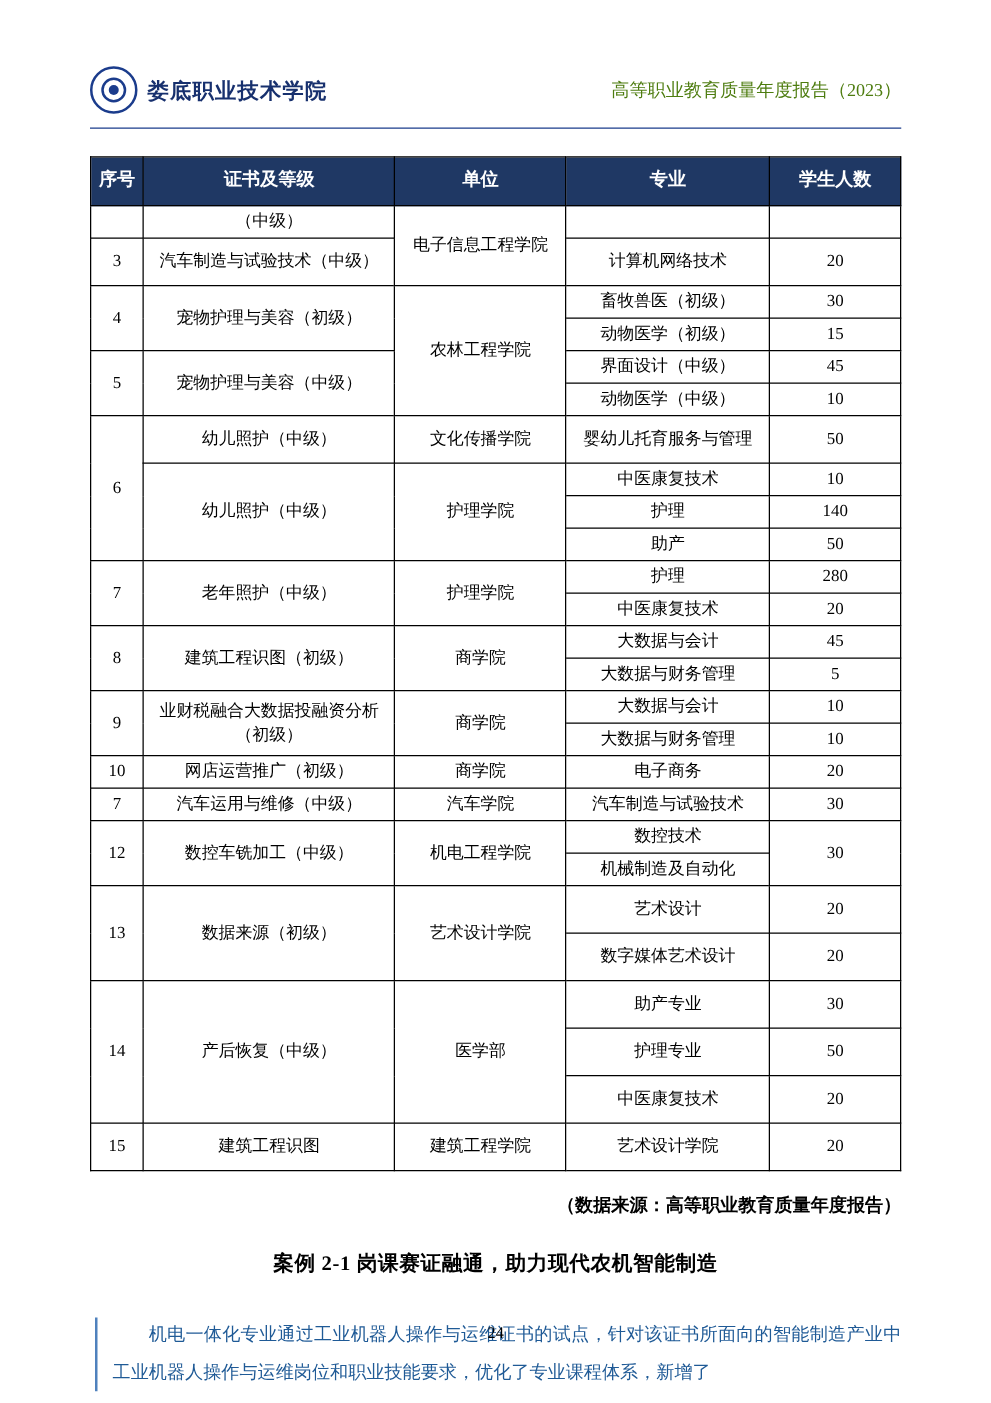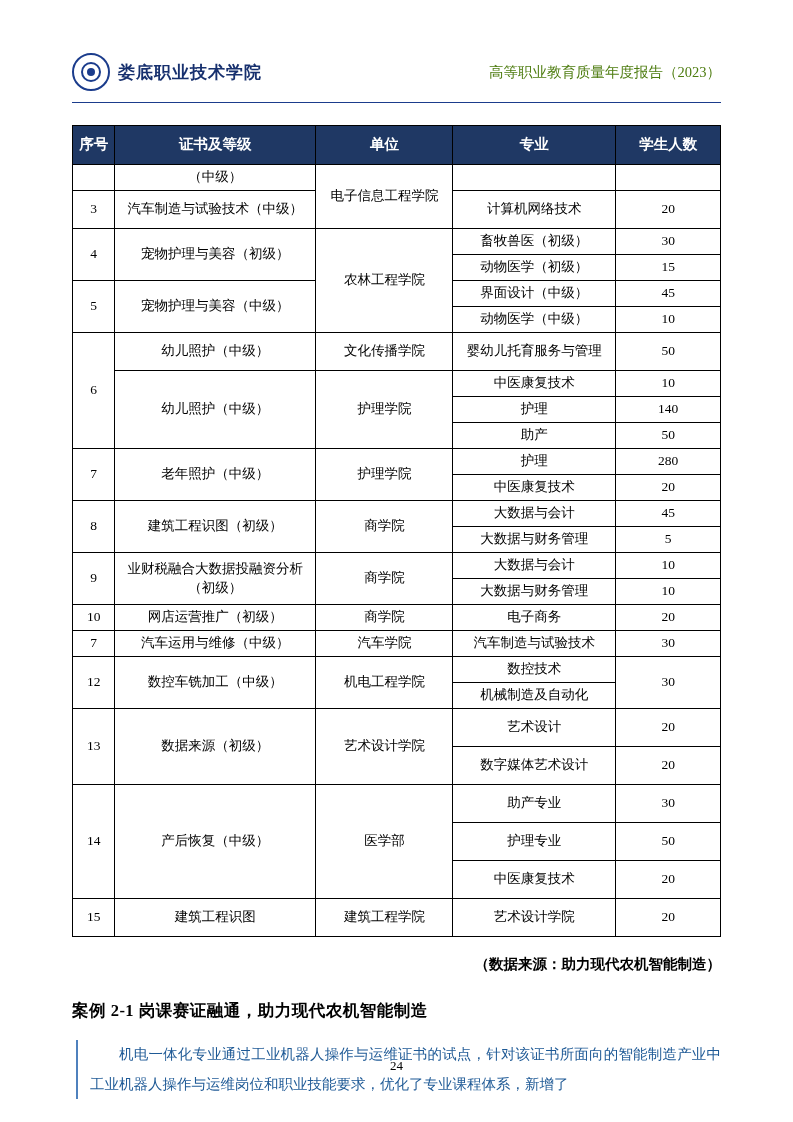--- a/index.html
+++ b/index.html
@@ -125,23 +125,24 @@
   .source-note {
     text-align: right;
     font-weight: bold;
     font-size: 14.5px;
     margin-top: 18px;
     margin-bottom: 26px;
   }
 
   
   .case-title {
+    text-align: center;
     font-weight: bold;
     font-size: 16.5px;
-    margin: 0 0 18px 0;
+    margin: 0 0 32px 0;
     letter-spacing: 0.5px;
   }
 
   
   .case-body {
     border-left: 2px solid #4f81bd;
     padding-left: 12px;
     margin-left: 4px;
     color: #1f5a96;
     font-size: 14.5px;
@@ -348,20 +349,20 @@
       <tr class="r-tall">
         <td>15</td>
         <td>建筑工程识图</td>
         <td>建筑工程学院</td>
         <td>艺术设计学院</td>
         <td>20</td>
       </tr>
     </tbody>
   </table>
 
-  <div class="source-note">（数据来源：助力现代农机智能制造）</div>
+  <div class="source-note">（数据来源：高等职业教育质量年度报告）</div>
 
   <div class="case-title">案例 2-1  岗课赛证融通，助力现代农机智能制造</div>
 
   <div class="case-body">机电一体化专业通过工业机器人操作与运维证书的试点，针对该证书所面向的智能制造产业中工业机器人操作与运维岗位和职业技能要求，优化了专业课程体系，新增了</div>
 
   <div class="page-number">24</div>
 </div>
 
 </body></html>

